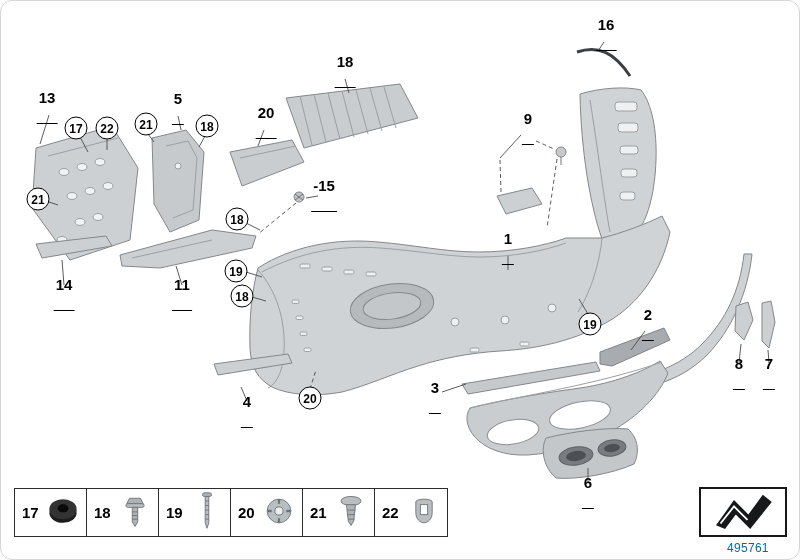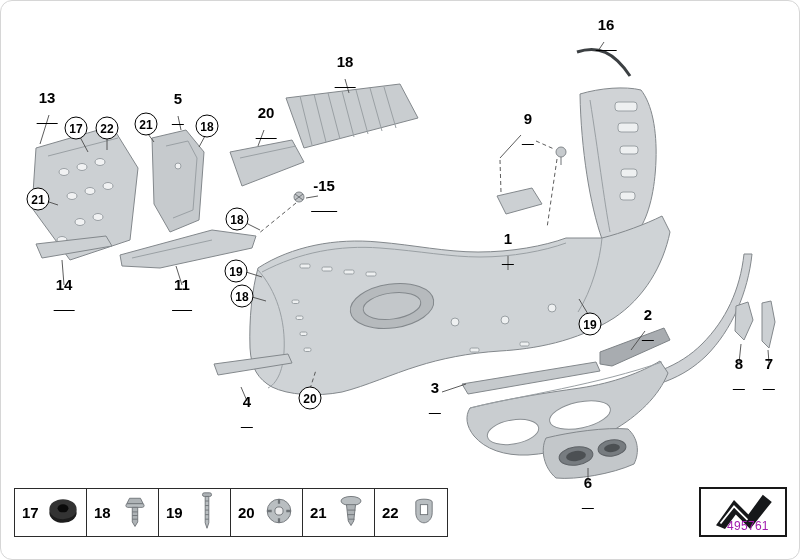--- a/index.html
+++ b/index.html
@@ -28,21 +28,21 @@
     display:flex;align-items:center;padding:0 3px 0 7px;cursor:pointer;background:#fff;
   }
   .legend-cell:last-child{border-right:none}
   .legend-num{font-size:15px;font-weight:bold}
   .legend-ico{margin-left:auto}
   .thumb{
     position:absolute;left:699px;top:487px;width:88px;height:50px;z-index:3;
     border:2px solid #181818;background:#fff;box-sizing:border-box;
     display:flex;align-items:center;justify-content:center;cursor:pointer;
   }
-  .diagram-number{position:absolute;left:727px;top:519px;z-index:3;font-size:12px;color:#a21caf;letter-spacing:.3px}
+  .diagram-number{position:absolute;left:727px;top:541px;z-index:3;font-size:12px;color:#0369a1;letter-spacing:.3px}
 </style>
 </head>
 <body>
 
 <div class="frame"></div>
 
 <svg id="art" width="800" height="560" viewBox="0 0 800 560">
 
   <g stroke="#83888c" stroke-width="1">
     <path d="M36,148 L112,126 L138,168 L130,240 L70,260 L32,208 Z" fill="#ccd0d3"></path>

